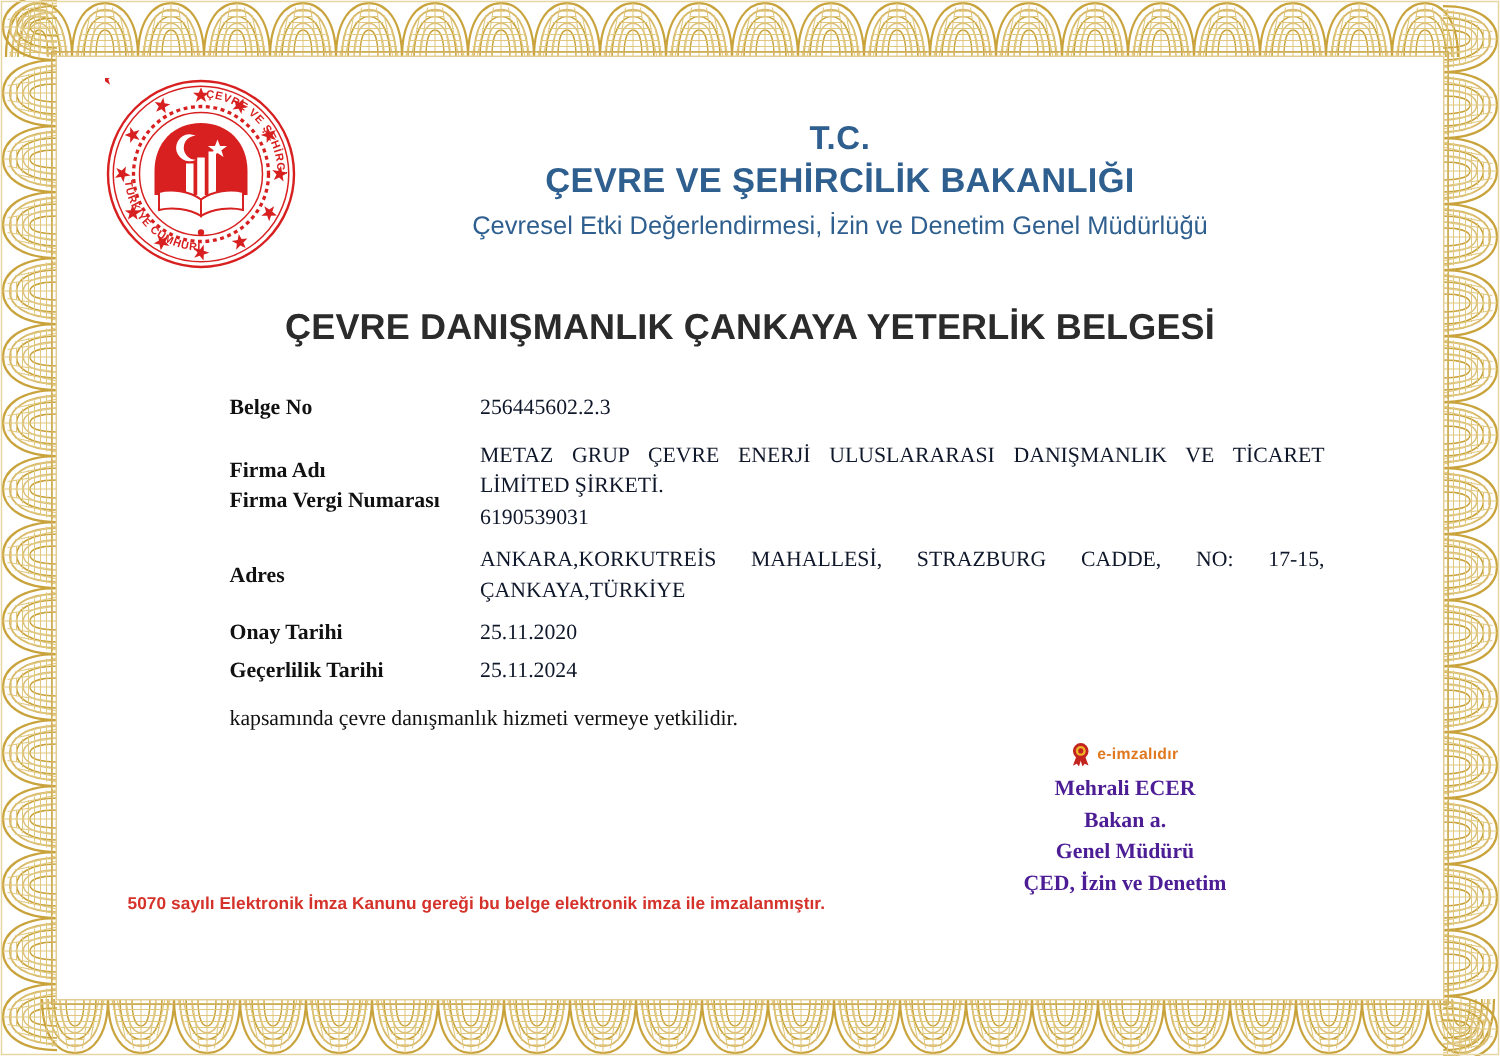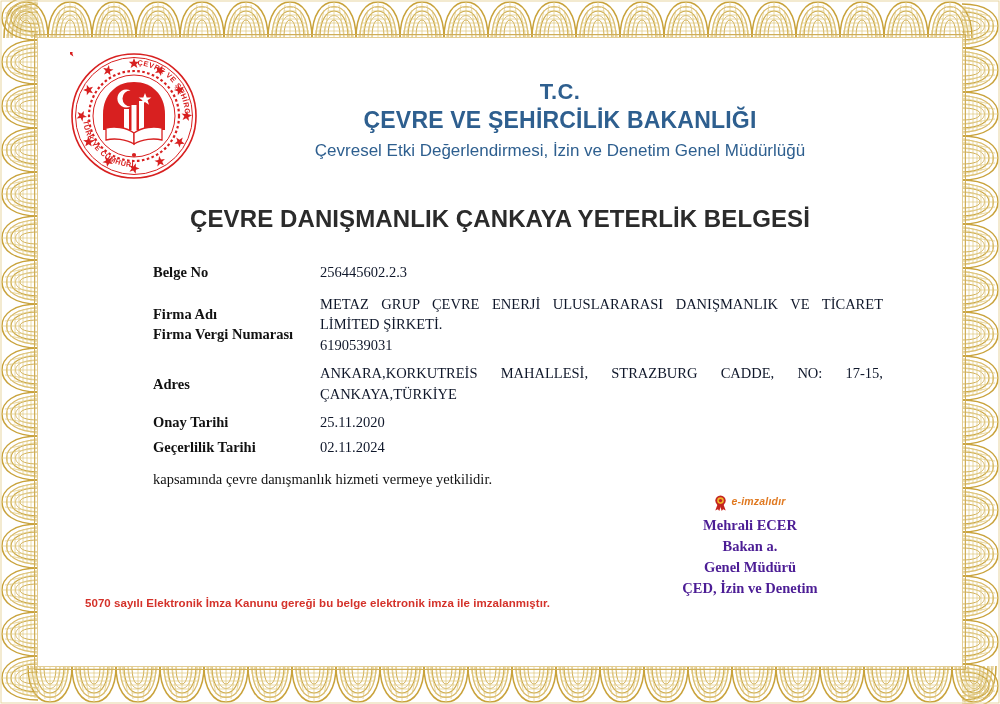--- a/index.html
+++ b/index.html
@@ -190,24 +190,23 @@
   
   .signature {
     position: absolute;
     left: 555px;
     top: 455px;
     width: 310px;
     text-align: center;
   }
   .esign {
     display: inline-flex;
-    align-items: flex-start;
+    align-items: center;
     gap: 4px;
     margin-bottom: 3px;
-    font-style: italic;
   }
   .esign-icon { display: block; width: 13px; height: 16px; }
   .esign-text {
     font-family: "Liberation Sans", "DejaVu Sans", sans-serif;
     font-size: 10.5px;
     font-weight: bold;
     color: #e07a22;
     letter-spacing: 0.2px;
   }
   .sig-line {
@@ -418,21 +417,21 @@
 
       <div class="spacer-sm"></div>
 
       <div class="field-row">
         <div class="field-label-col">Onay Tarihi</div>
         <div class="field-value-col">25.11.2020</div>
       </div>
 
       <div class="field-row">
         <div class="field-label-col">Geçerlilik Tarihi</div>
-        <div class="field-value-col">02.11.2024</div>
+        <div class="field-value-col">25.11.2024</div>
       </div>
 
     </div>
 
     <div class="body-para">
       <span class="p-last">kapsamında çevre danışmanlık hizmeti vermeye yetkilidir.</span>
     </div>
 
     <div class="signature">
       <div class="esign">

